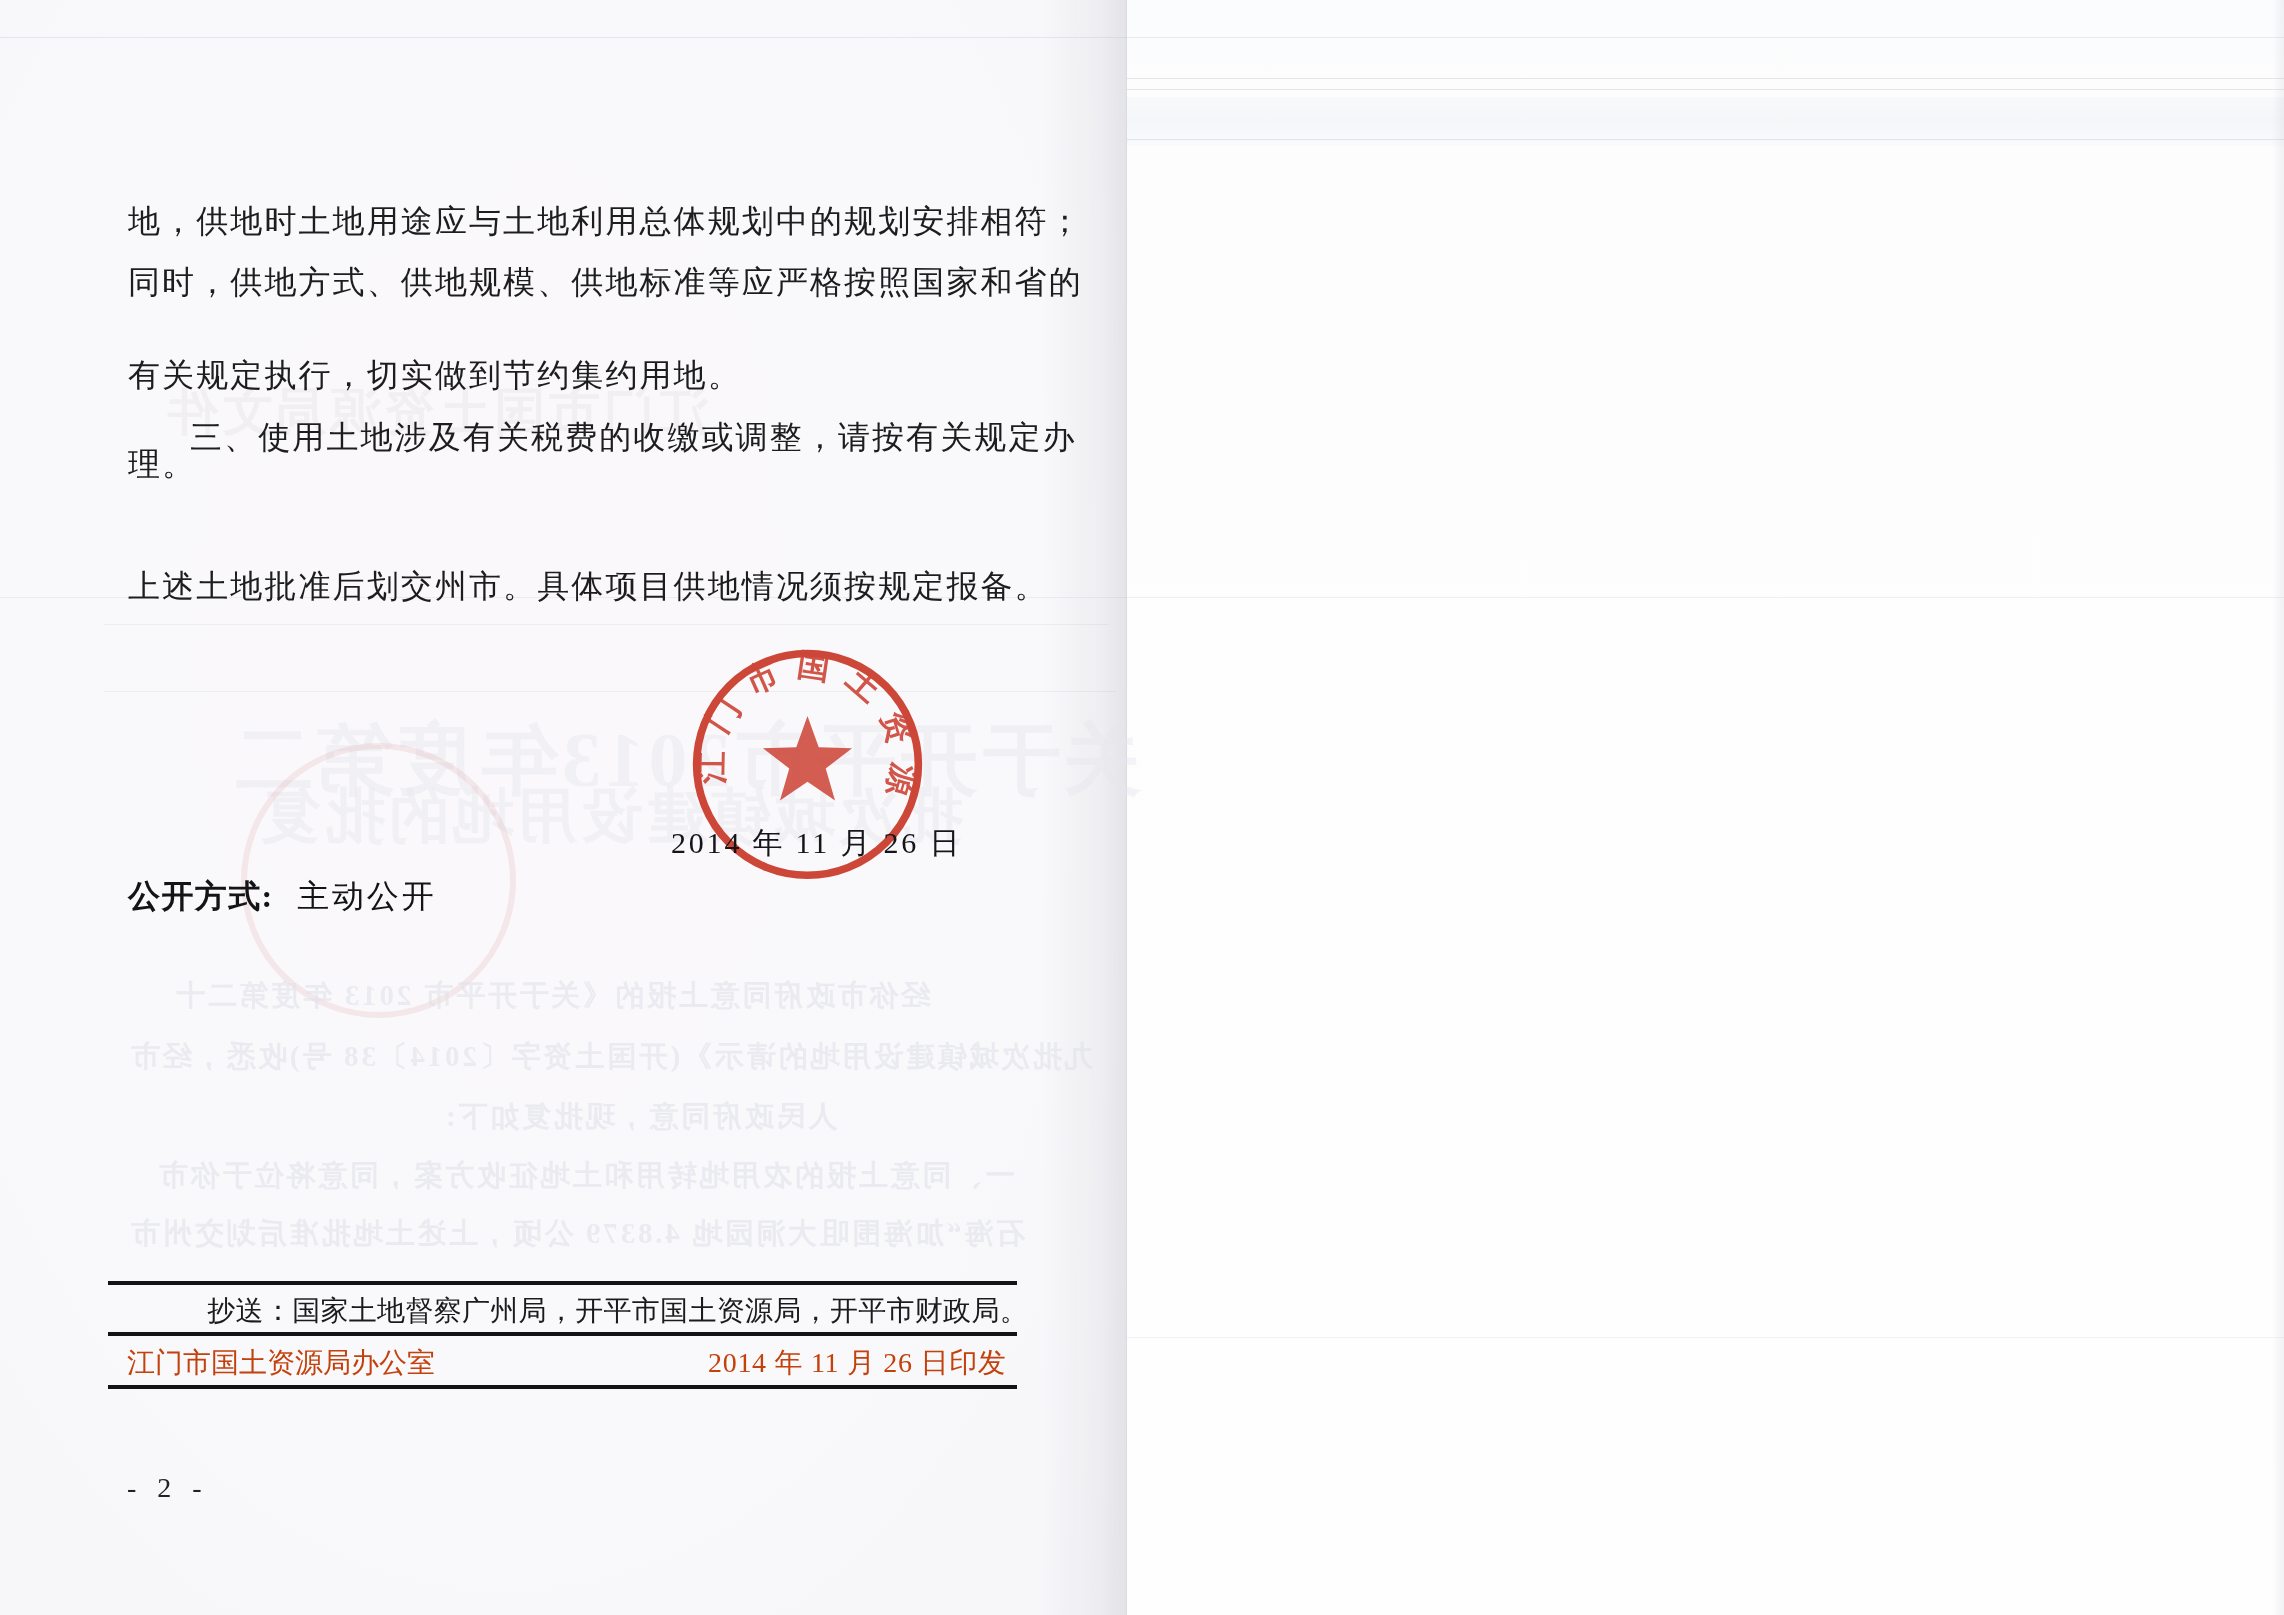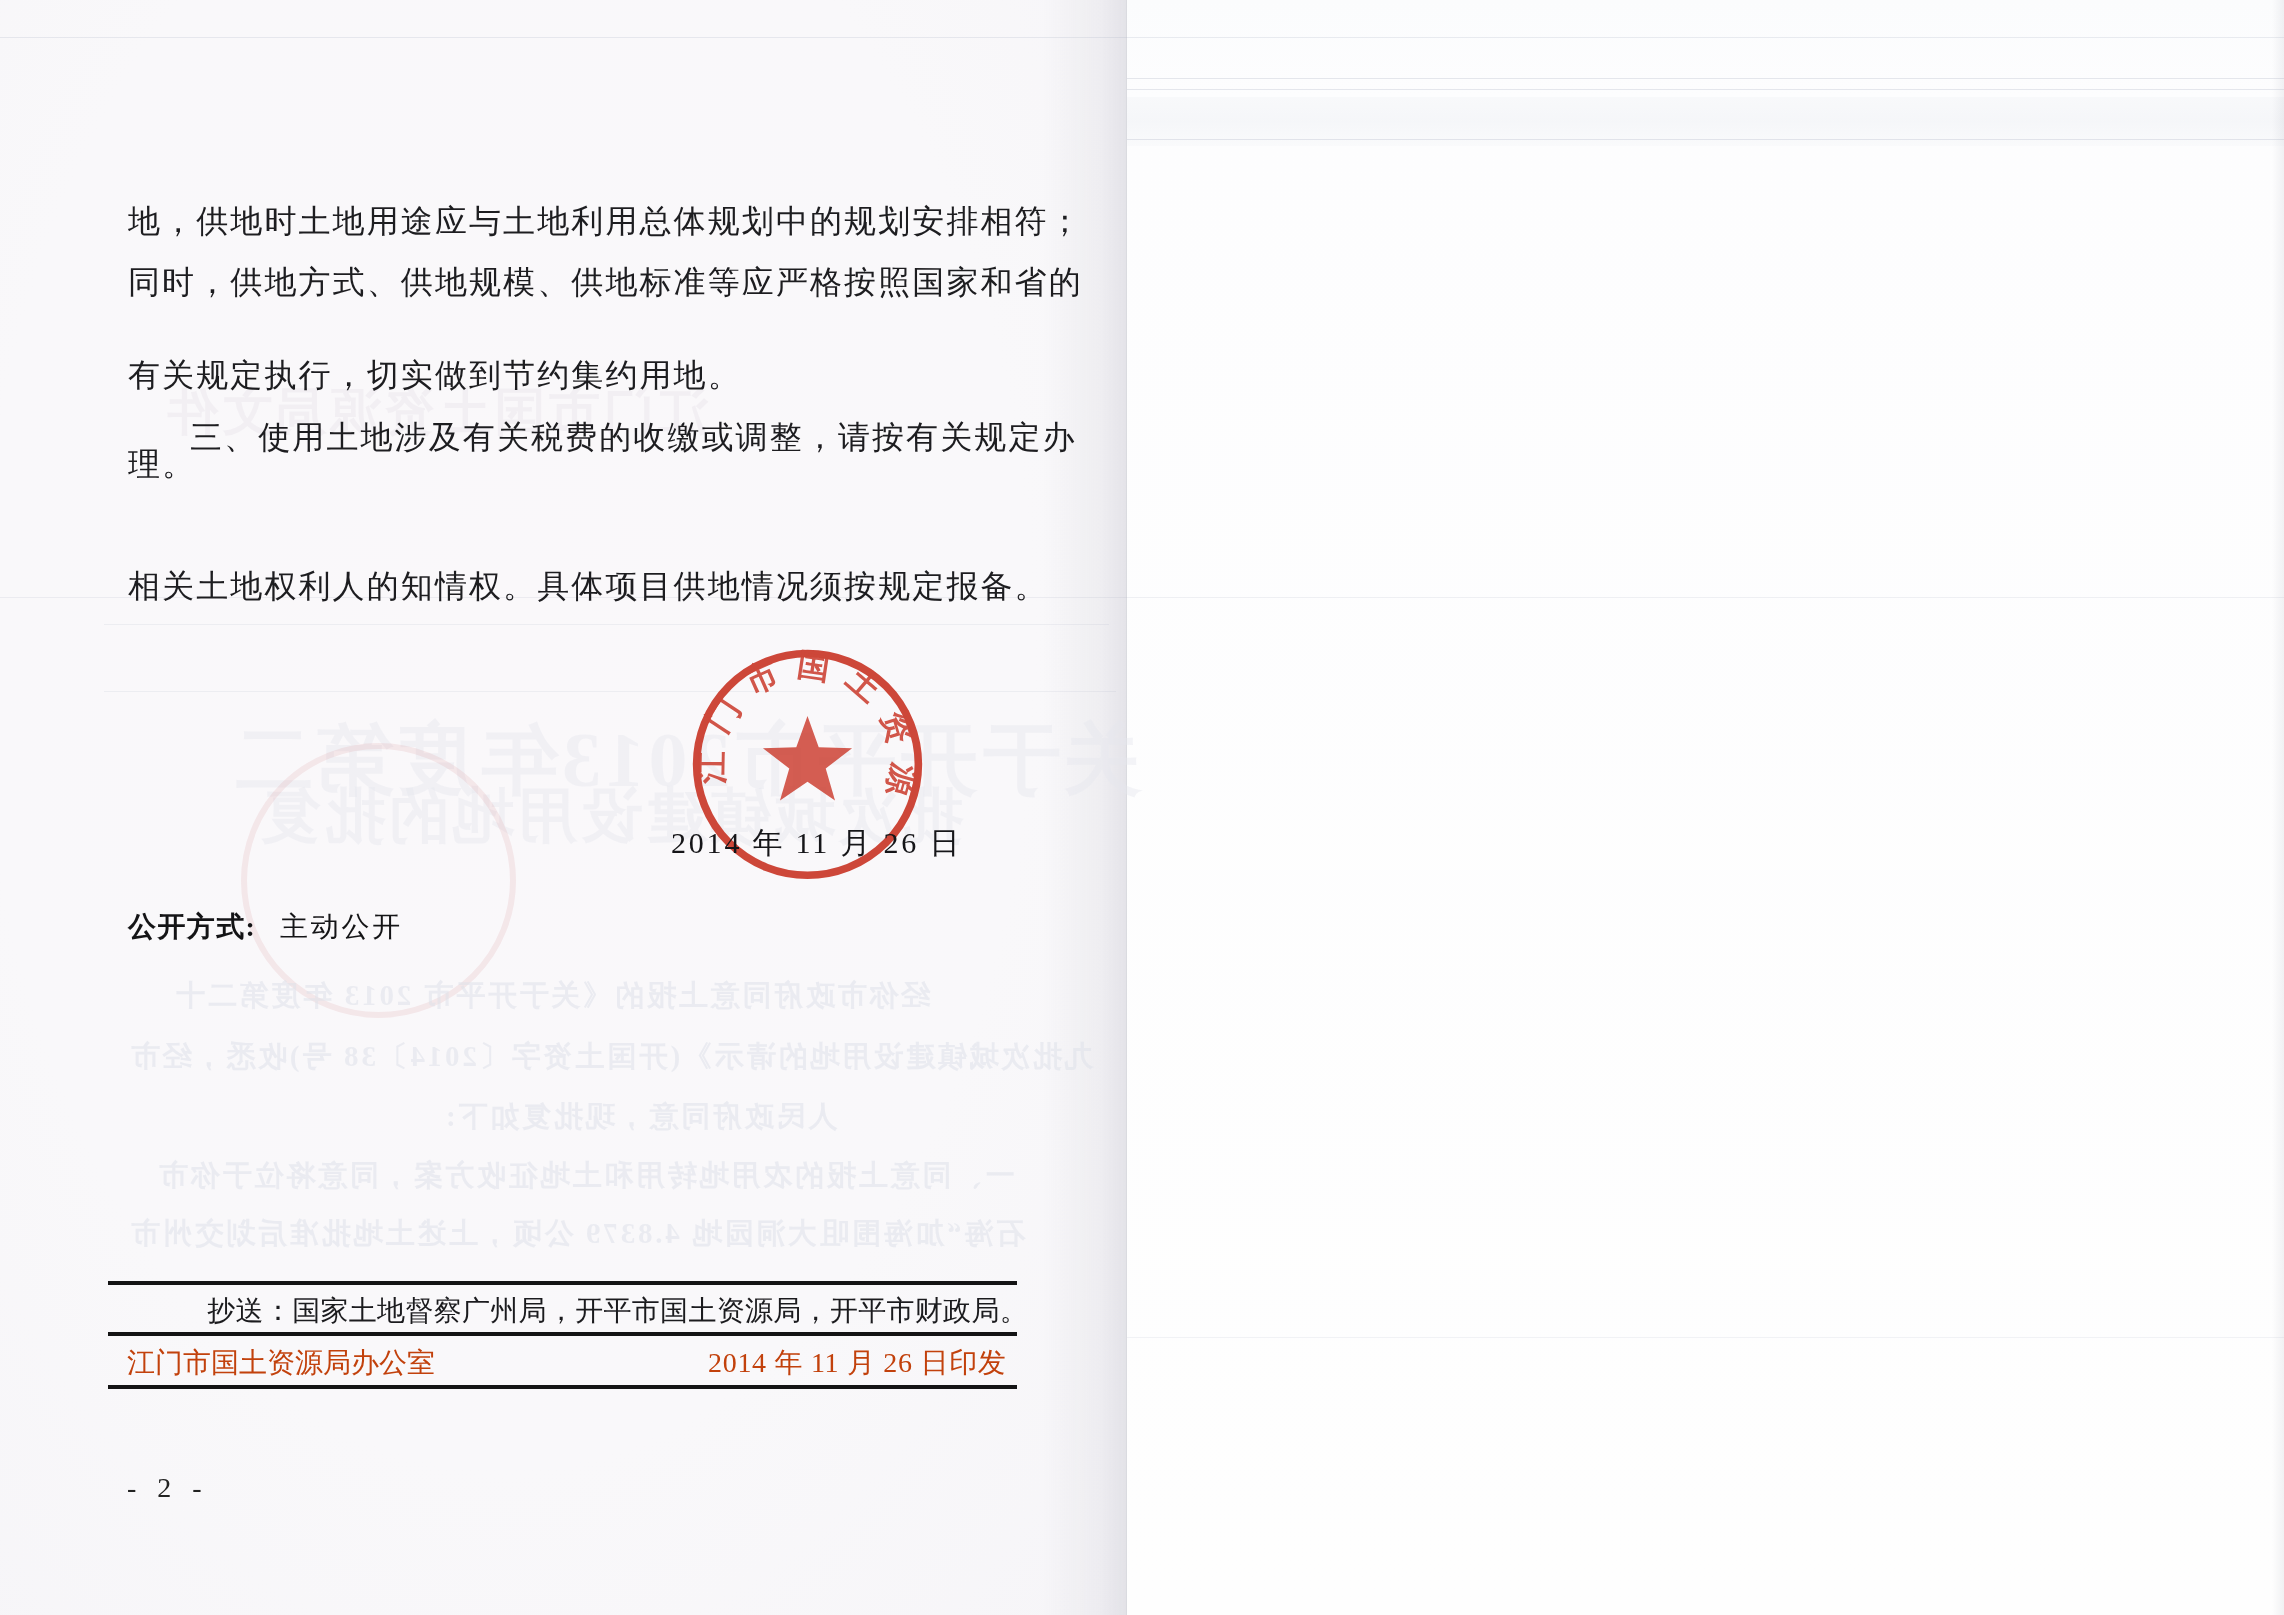--- a/index.html
+++ b/index.html
@@ -44,21 +44,21 @@
   .doc-line.indent{padding-left:62px;margin-top:36px;}
   
   .seal{position:absolute;left:680px;top:639px;width:255px;height:255px;}
   .seal svg{width:100%;height:100%;}
   .seal-date{
     position:absolute;left:671px;top:823px;width:319px;
     font-size:30px;letter-spacing:2.8px;color:#151518;white-space:nowrap;
   }
   
   .disclosure{
-    position:absolute;left:128px;top:908px;font-size:28px;color:#141416;white-space:nowrap;
+    position:absolute;left:128px;top:875px;font-size:32px;color:#141416;white-space:nowrap;
   }
   .disclosure .lab{font-weight:bold;letter-spacing:1.4px;}
   .disclosure .val{margin-left:23.6px;letter-spacing:2.8px;font-weight:500;}
   
   .rule{position:absolute;left:108px;width:909px;background:#141415;}
   .cc-row{
     position:absolute;left:127px;top:1292px;width:901px;
     font-size:28px;letter-spacing:0.3px;color:#1b1b1e;white-space:nowrap;font-weight:500;text-align:right;
   }
   .issuer-row{
@@ -112,21 +112,21 @@
   <div class="ghost small" style="left:128px;top:1037px;">九批次城镇建设用地的请示》(开国土资字〔2014〕38 号)收悉，经市</div>
   <div class="ghost small" style="left:443px;top:1097px;">人民政府同意，现批复如下:</div>
   <div class="ghost small" style="left:156px;top:1156px;">一、同意上报的农用地转用和土地征收方案，同意将位于你市</div>
   <div class="ghost small" style="left:128px;top:1214px;">石海“加海围咀大洞园地 4.8379 公顷，上述土地批准后划交州市</div>
 
   <div class="doc-line" style="top:200px;">地，供地时土地用途应与土地利用总体规划中的规划安排相符；</div>
   <div class="doc-line" style="top:261px;">同时，供地方式、供地规模、供地标准等应严格按照国家和省的</div>
   <div class="doc-line" style="top:321px;margin-top:33px;">有关规定执行，切实做到节约集约用地。</div>
   <div class="doc-line indent" style="top:380px;">三、使用土地涉及有关税费的收缴或调整，请按有关规定办</div>
   <div class="doc-line" style="top:443px;">理。</div>
-  <div class="doc-line" style="top:565px;">相关土地权利人的知情权。具体项目供地情况须按规定报备。</div>
+  <div class="doc-line" style="top:565px;">上述土地批准后划交州市。具体项目供地情况须按规定报备。</div>
 
   <div class="seal">
     <svg viewBox="0 0 368 368">
       <g opacity="0.90">
         <circle cx="184" cy="181" r="160" fill="none" stroke="#c93425" stroke-width="11"></circle>
         <polygon fill="#c93425" fill-opacity="0.88" points="184,111 200.2,156.2 248.3,157.6 210.3,186.9 223.7,232.9 184,205.9 144.3,232.9 157.7,186.9 119.7,157.6 167.8,156.2"></polygon>
         <path id="sealArc" fill="none" d="M 70.6 222.2 A 122 122 0 1 1 297.4 222.2"></path>
         <text font-size="47" font-weight="bold" fill="#c93425" fill-opacity="0.92" letter-spacing="22" style="font-family:'Liberation Serif','DejaVu Serif',serif;">
           <textPath href="#sealArc" startOffset="14">江门市国土资源局</textPath>
         </text>

